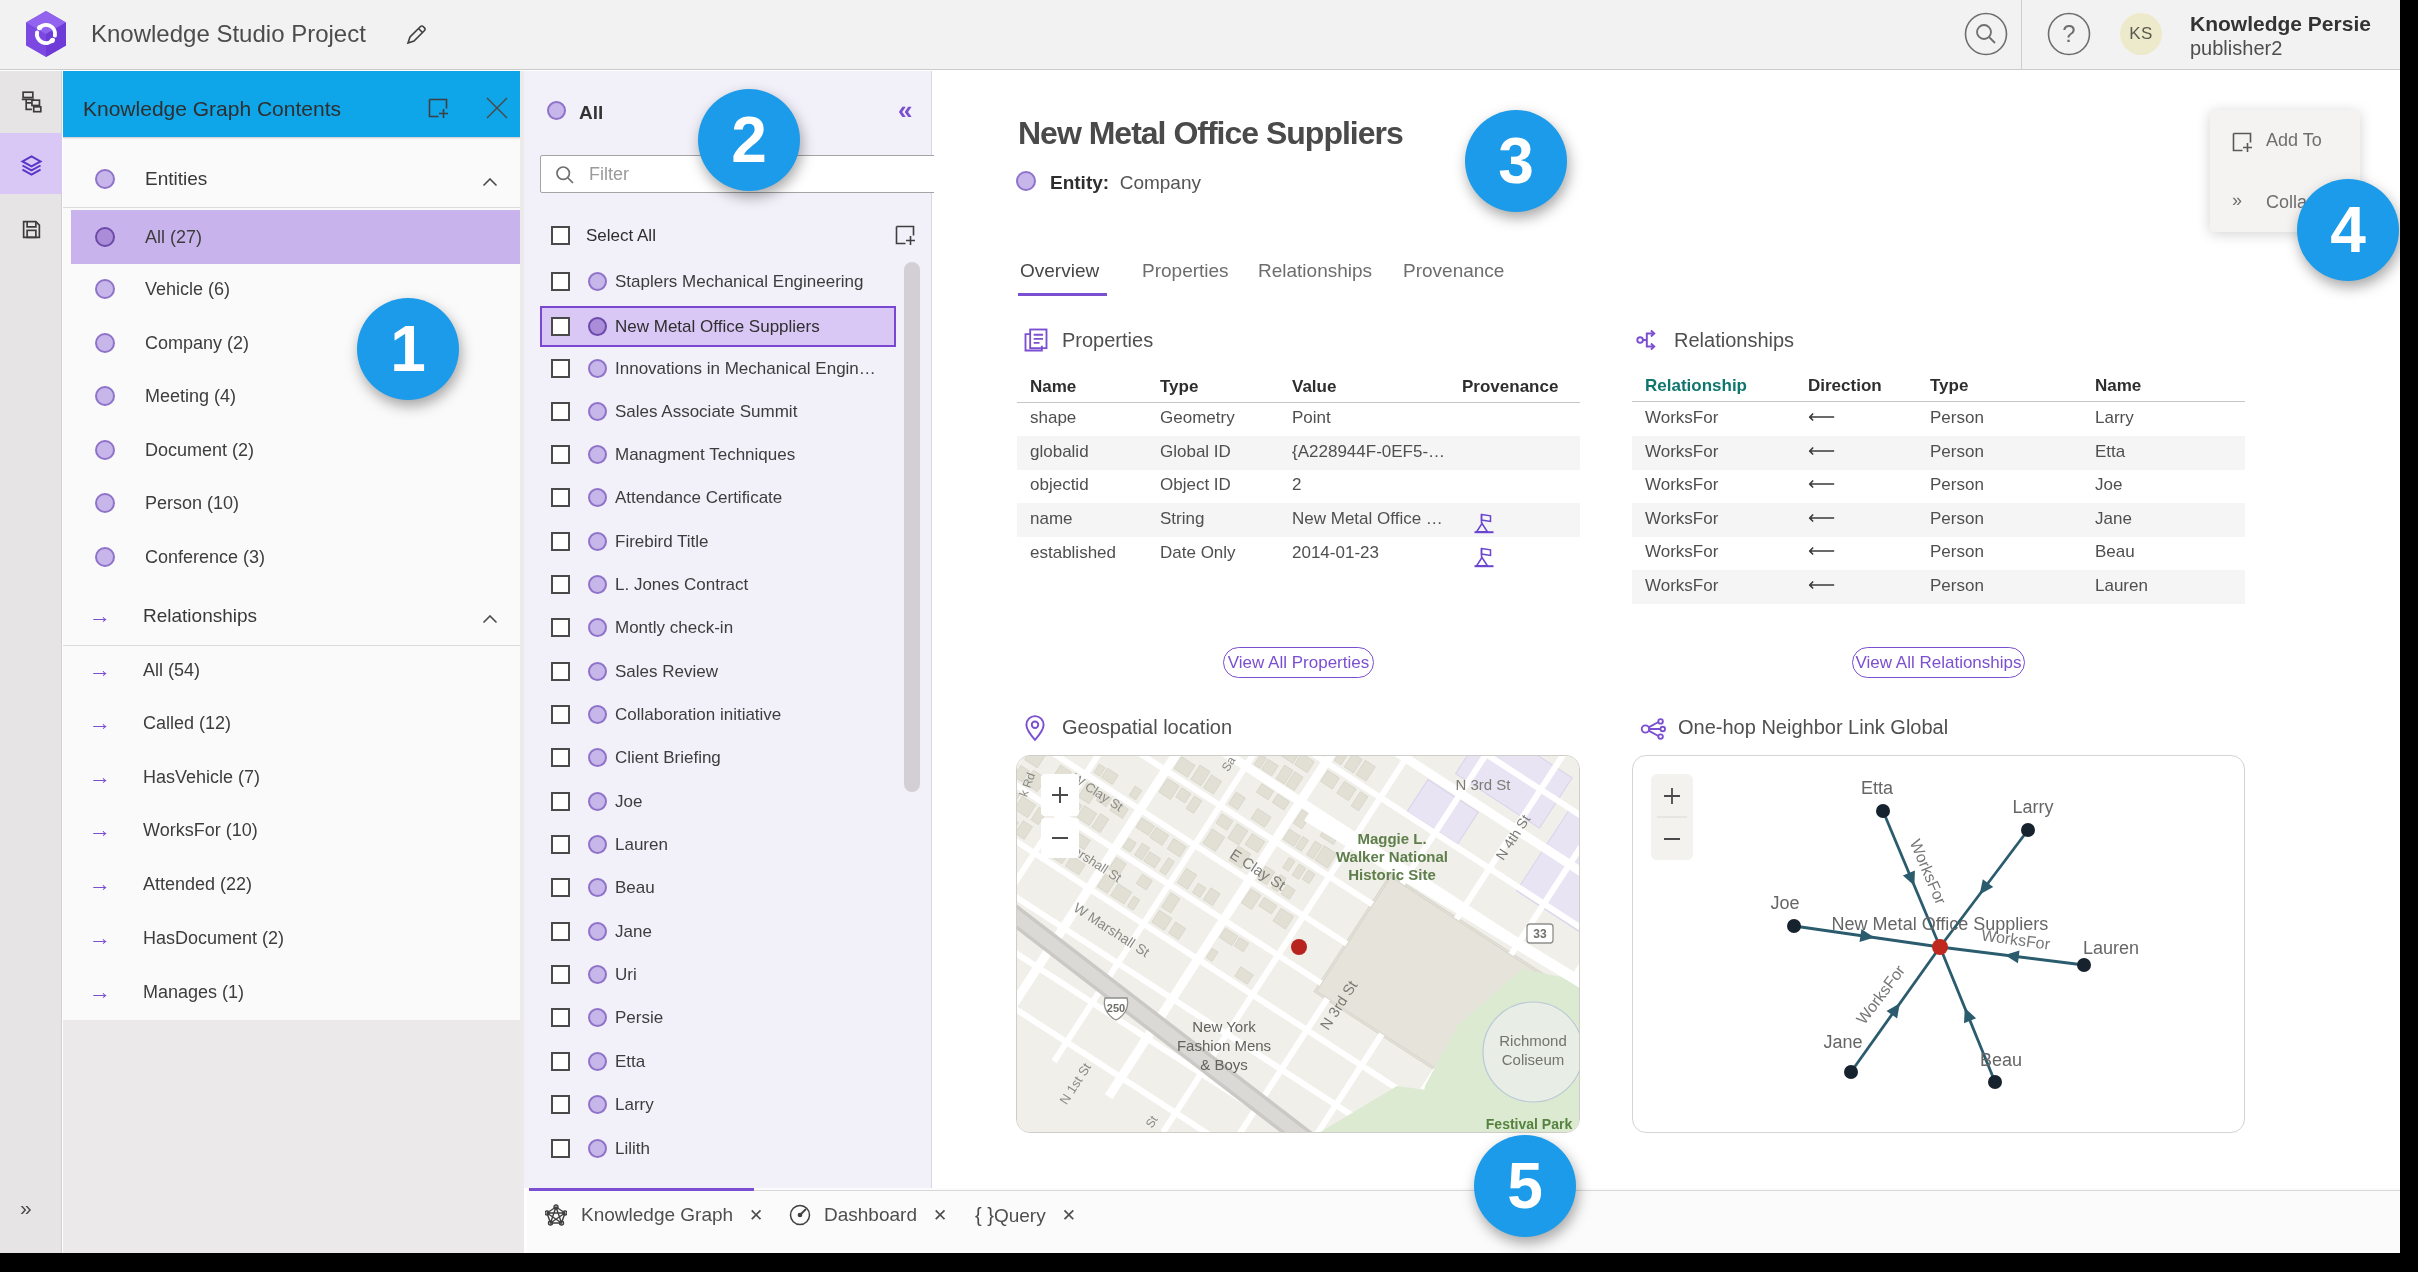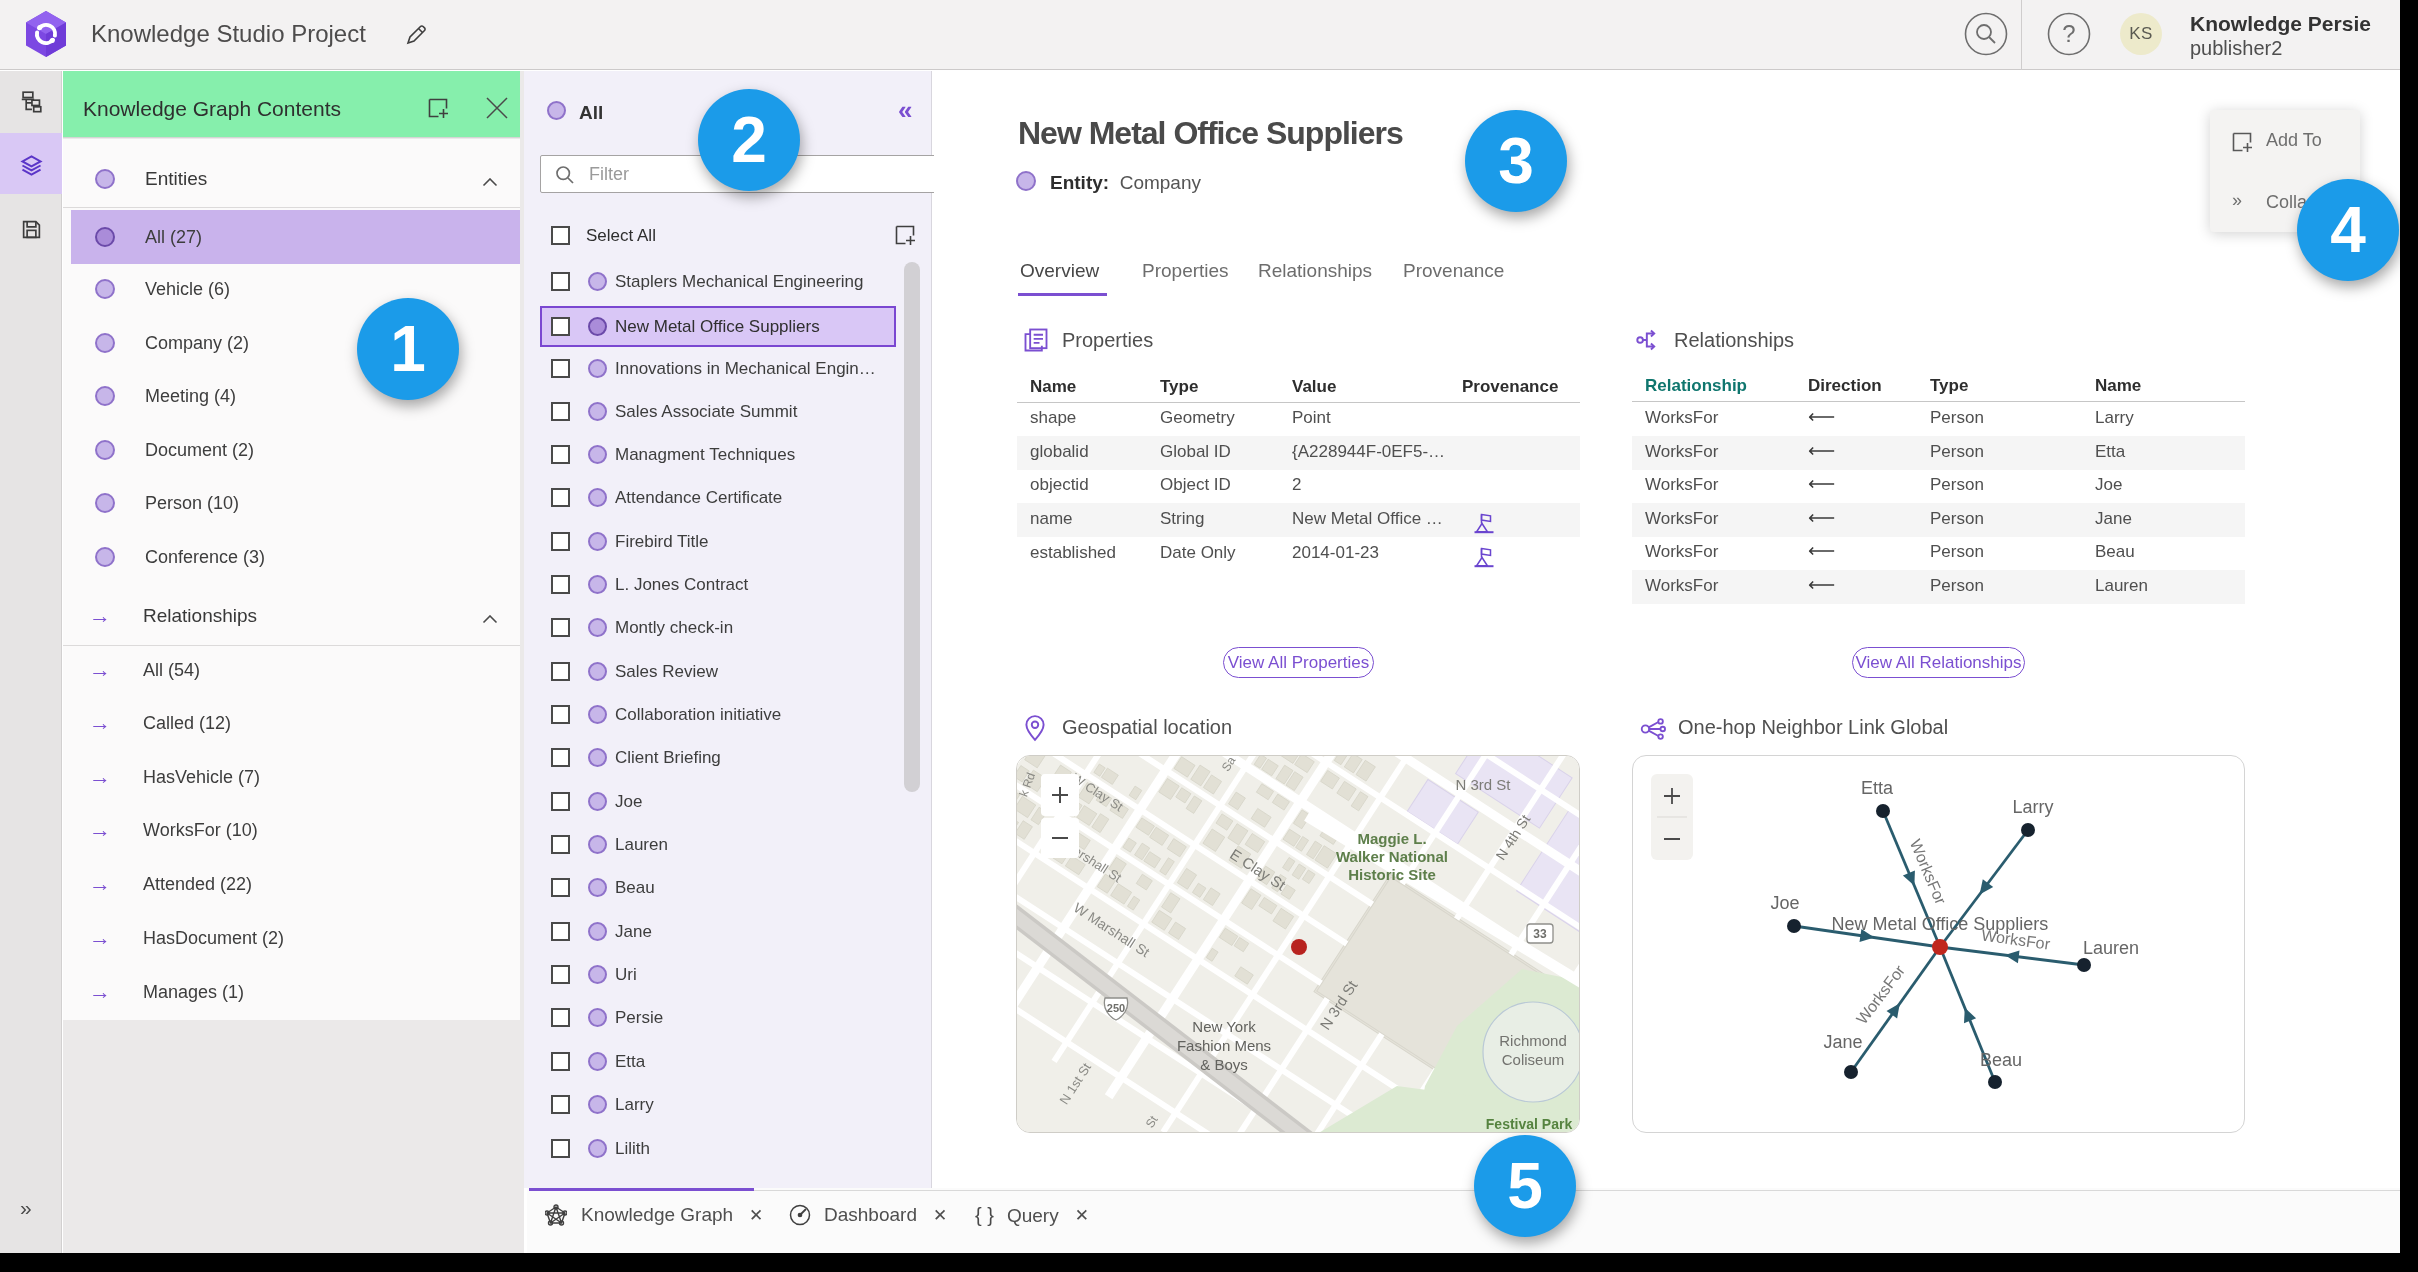--- a/index.html
+++ b/index.html
@@ -8,21 +8,21 @@
   #app { position:absolute; left:0; top:0; width:2400px; height:1253px; background:#fff; overflow:hidden; }
   .abs { position:absolute; }
   
   #topbar { position:absolute; left:0; top:0; width:2400px; height:70px; background:#f3f2f2; border-bottom:1px solid #cccaca; }
   #title { position:absolute; left:91px; top:20px; font-size:24px; color:#4d4c4c; font-weight:500; }
   
   #rail { position:absolute; left:0; top:71px; width:62px; height:1182px; background:#e6e4e4; border-right:1px solid #d2d0d0; }
   #railsel { position:absolute; left:0; top:62px; width:62px; height:61px; background:#d9c8f5; }
   
   #p1 { position:absolute; left:63px; top:71px; width:461px; height:1182px; background:#ebe9e9; }
-  #p1 .hdr { position:absolute; left:0; top:0; width:457px; height:67px; background:#86efac; border-bottom:1px solid #d6d4d4; }
+  #p1 .hdr { position:absolute; left:0; top:0; width:457px; height:67px; background:#0ea5e9; border-bottom:1px solid #d6d4d4; }
   #p1 .hdr .t { position:absolute; left:20px; top:26px; font-size:21px; font-weight:500; color:#2f2f2f; }
   #p1list { position:absolute; left:0; top:68px; width:457px; height:881px; background:#fbfafa; }
   .crc { display:inline-block; width:20px; height:20px; border-radius:50%; background:#c7b6e9; border:2px solid #8f72ca; }
   .crc.dark { background:#aa8cd9; border-color:#6b4aa9; }
   .prow { position:absolute; left:0; width:457px; height:54px; display:flex; align-items:center; color:#3d3d3d; font-size:18px; }
   .prow .crc { margin-left:32px; margin-right:30px; }
   .parrow { color:#7b4fd1; font-size:22px; margin-left:26px; margin-right:26px; width:28px; }
   .sechdr { font-size:19px; color:#383838; font-weight:500; }
   .chevs { position:absolute; }
   
@@ -850,21 +850,21 @@
       <svg width="22" height="22" viewBox="0 0 22 22" fill="none" stroke="#3f3f3f" stroke-width="1.5">
         <circle cx="11" cy="11" r="9.5"></circle>
           <path d="M11 11l6-6" stroke-width="1.8"></path>
           <circle cx="11" cy="11" r="1.6" fill="#3f3f3f"></circle>
       </svg>
       <span style="margin-left:13px;">Dashboard</span>
       <span style="margin-left:16px;color:#4f4f4f;font-size:17px;">✕</span>
     </div>
     <div class="tabitem" style="left:448px;">
       <span style="font-size:20px;color:#4a4a4a;">{ }</span>
-      <span style="margin-left:13px;">Query</span>
+      <span style="">Query</span>
       <span style="margin-left:16px;color:#4f4f4f;font-size:17px;">✕</span>
     </div>
   </div>
 
   <div id="popup">
     <svg class="abs" style="left:20px;top:20px" width="24" height="24" viewBox="0 0 24 24" fill="none" stroke="#585858" stroke-width="1.6">
       <path d="M3.5 3.5h17v9M12.5 20.5h-9v-17"></path>
         <path d="M13 17.5h9M17.5 13v9"></path>
     </svg>
     <div class="abs" style="left:56px;top:20px;font-size:18px;color:#6e6e6e;">Add To</div>

